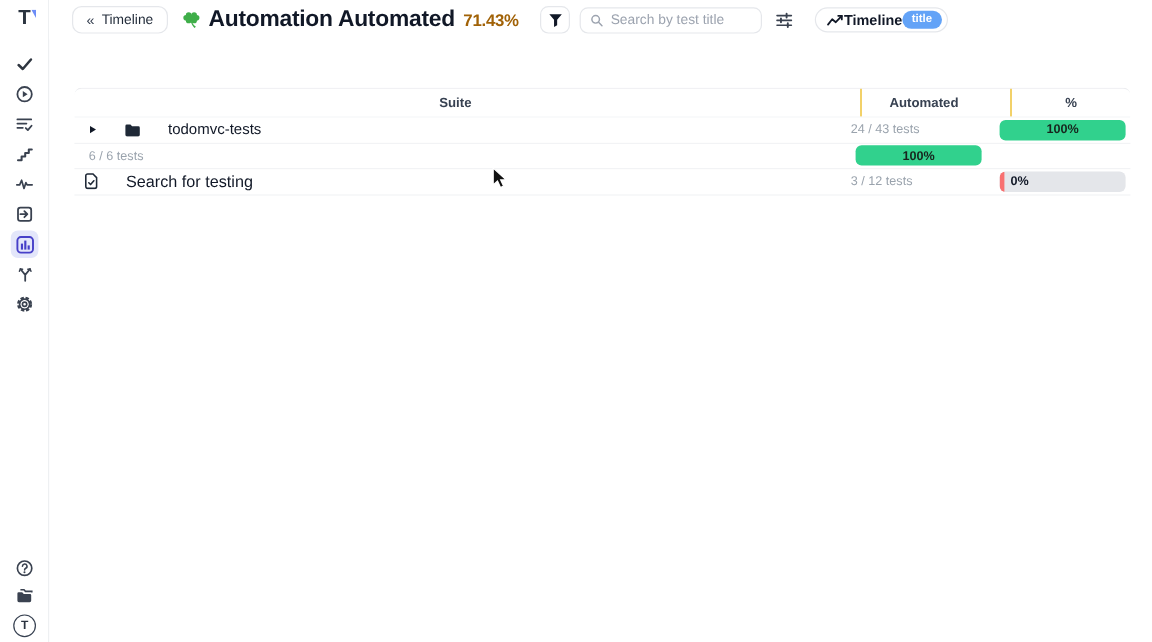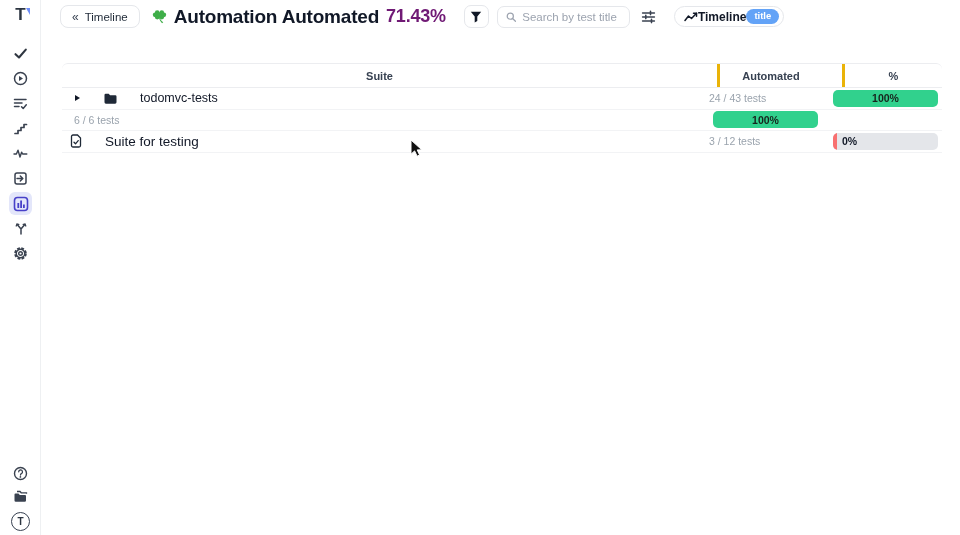--- a/index.html
+++ b/index.html
@@ -28,43 +28,43 @@
 
   
   .topbar { position:absolute; left:41px; top:0; right:0; height:33px;
     display:flex; align-items:center; background:#fff; }
   .back-btn { margin-left:19px; height:23px; padding:0 11px; display:flex; align-items:center;
     gap:6px; border:1px solid #e5e7eb; border-radius:8px; background:#fff;
     font-size:11.5px; font-weight:500; color:#1f2937; cursor:pointer; }
   .back-chev { font-size:12px; color:#374151; line-height:1; }
   .clover { margin-left:11px; width:17px; height:17px; }
   .page-title { margin-left:6px; font-size:19px; font-weight:700; color:#111827; letter-spacing:-0.2px; }
-  .coverage-pct { margin-left:7px; font-size:18px; font-weight:700; color:#701a75; letter-spacing:-0.2px;text-align:right; }
+  .coverage-pct { margin-left:7px; font-size:14px; font-weight:700; color:#a16207; letter-spacing:-0.2px;text-align:right; }
   .filter-btn { margin-left:18px; width:25px; height:23px; border:1px solid #e5e7eb;
     border-radius:7px; background:#fff; display:flex; align-items:center; justify-content:center; cursor:pointer; }
-  .search-box { margin-left:8px; width:133px; height:22px; border:1px solid #e5e7eb;
+  .search-box { margin-left:8px; width:152px; height:22px; border:1px solid #e5e7eb;
     border-radius:7px; display:flex; align-items:center; padding:0 8px; gap:6px; background:#fff; }
   .search-box input { border:none; outline:none; width:100%; font-size:11.5px;
     font-family:"Liberation Sans", sans-serif; color:#374151; background:transparent; }
   .search-box input::placeholder { color:#9ca3af; }
   .sliders { margin-left:11px; cursor:pointer; }
   .timeline-btn { margin-left:18px; height:21px; padding:0 4px 0 9px; display:flex; align-items:center;
     gap:0; border:1px solid #e5e7eb; border-radius:11px; background:#fff;
     font-size:12px; font-weight:600; color:#111827; cursor:pointer; }
   .beta-badge { background:#63a3f7; color:#fff; font-size:9.5px; font-weight:700;
     padding:2px 8px; border-radius:8px; line-height:1.1; }
 
   
-  .table { position:absolute; left:62px; top:63px; width:880px; }
+  .table { position:absolute; left:62px; top:73px; width:880px; }
   .thead { display:grid; grid-template-columns:635px 125px 120px; height:25px;
     border-top:1px solid #ecedf0; border-bottom:1px solid #ecedf0;
     border-radius:6px 6px 0 0; }
   .th { display:flex; align-items:center; justify-content:center;
     font-size:11px; font-weight:700; color:#374151; }
-  .th + .th { border-left:3px solid #eab308;margin-left:20px; }
+  .th + .th { border-left:1px solid #eab308;margin-left:20px; }
   .trow { display:grid; grid-template-columns:635px 125px 120px; height:21.6px;
     border-bottom:1px solid #f2f3f5; align-items:center; cursor:pointer; }
   .suite-cell { display:flex; align-items:center; padding-left:13px; gap:23px; }
   .caret { width:0; height:0; border-left:5px solid #111827;
     border-top:3.5px solid transparent; border-bottom:3.5px solid transparent; margin-right:1px; }
   .suite-label { font-size:12.5px; color:#111827; white-space:nowrap; }
   .row-file .suite-cell { padding-left:8px; }
   .row-file .suite-label { font-size:13.5px; }
   .auto-cell { font-size:10.5px; color:#9aa3ad; padding-left:12px; }
   .pct-cell { display:flex; align-items:center; justify-content:flex-end; padding-right:4px; }
@@ -255,21 +255,21 @@
     </div>
   </div>
 
   <div class="trow row-file">
     <div class="suite-cell">
 
       <svg class="file-ic" width="12" height="14" viewBox="0 0 12 14">
           <path d="M1.5 2.5 a1.5 1.5 0 0 1 1.5 -1.5 h4.5 L10.5 4 v7.5 a1.5 1.5 0 0 1 -1.5 1.5 h-6 a1.5 1.5 0 0 1 -1.5 -1.5 z" fill="none" stroke="#1f2937" stroke-width="1.3"></path>
           <path d="M4 8.3 L5.5 9.8 L8.2 6.6" fill="none" stroke="#1f2937" stroke-width="1.3" stroke-linecap="round" stroke-linejoin="round"></path>
         </svg>
-      <span class="suite-label">Suite for testing</span>
+      <span class="suite-label">Search for testing</span>
     </div>
     <div class="auto-cell">3 / 12 tests</div>
     <div class="pct-cell">
       <div class="bar bar-zero" style="background: rgb(228, 230, 234);">
         <span>0%</span>
       </div>
     </div>
   </div>
 </div>
 

